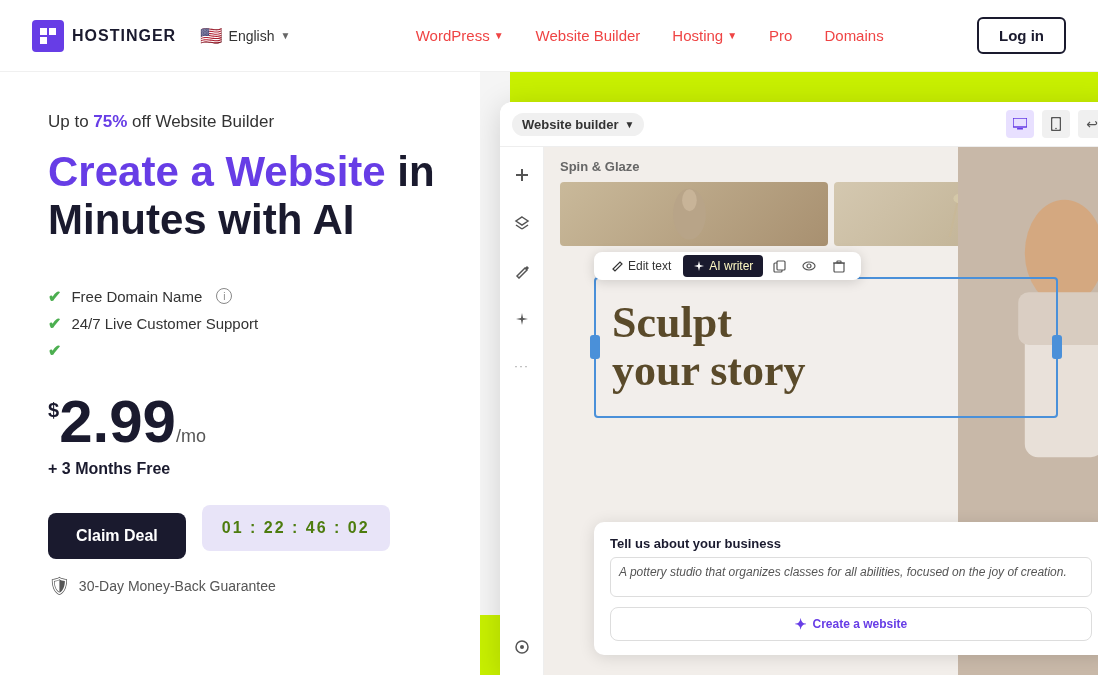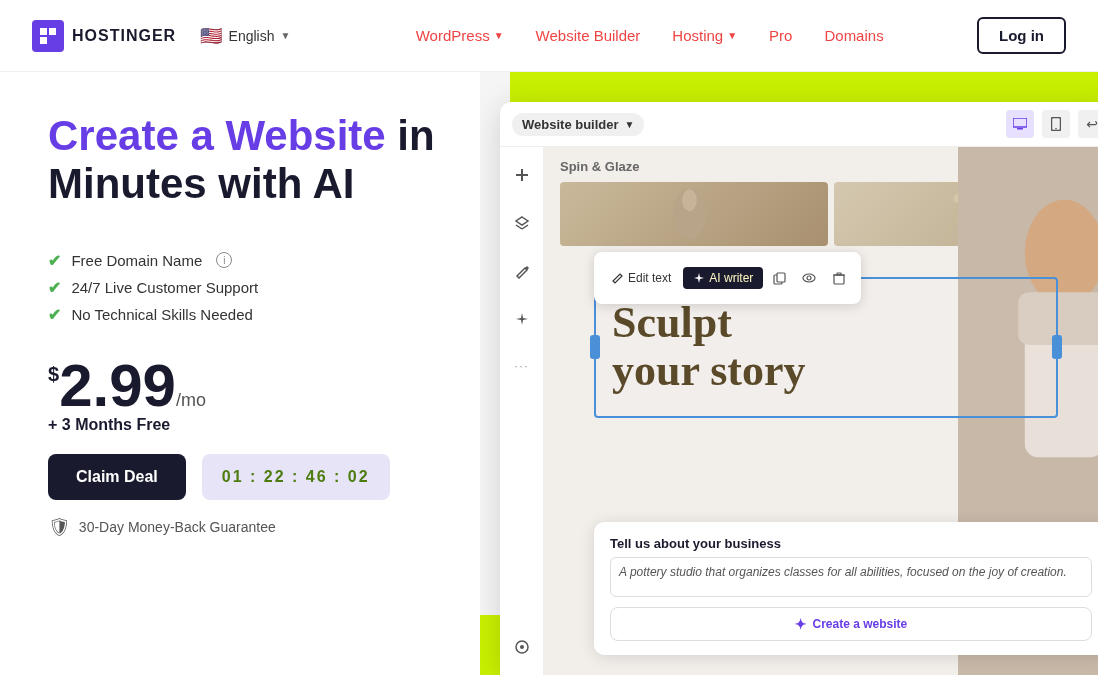--- a/index.html
+++ b/index.html
@@ -98,37 +98,38 @@
     .checkmark {
       color: #4caf50; font-weight: 700; font-size: 16px;
     }
     .info-icon {
       display: inline-flex; align-items: center; justify-content: center;
       width: 16px; height: 16px; border-radius: 50%;
       border: 1.5px solid #888; color: #888; font-size: 10px; margin-left: 4px;
     }
 
     .price-area {
+      margin-bottom: 8px;
     }
     .price-dollar { font-size: 20px; font-weight: 700; color: #1a1a2e; vertical-align: top; line-height: 1.8; }
     .price-main { font-size: 60px; font-weight: 800; color: #1a1a2e; line-height: 1; }
     .price-mo { font-size: 18px; color: #555; font-weight: 400; }
 
     .free-months {
       font-size: 16px; font-weight: 600; color: #1a1a2e; margin-bottom: 20px;
     }
 
     .cta-row {
       display: flex; align-items: center; gap: 16px; margin-bottom: 16px;
     }
     .claim-btn {
       background: #1a1a2e; color: #fff;
       border: none; border-radius: 8px;
       padding: 14px 28px; font-size: 16px; font-weight: 700;
-      cursor: pointer; white-space: nowrap;
+      cursor: pointer; white-space: nowrap; margin-top: 15px;
     }
     .timer {
       background: #e8e4f8; color: #4d7c0f;
       border-radius: 8px; padding: 14px 20px;
       font-size: 16px; font-weight: 600; letter-spacing: 2px;
     }
 
     .guarantee {
       display: flex; align-items: center; gap: 8px;
       font-size: 14px; color: #555;
@@ -248,21 +249,21 @@
     .img-thumb-2 { background: linear-gradient(135deg, #d4c8b0 0%, #b8a888 100%); }
 
     
     .edit-toolbar {
       position: absolute;
       top: 105px; left: 50px;
       background: #fff;
       border-radius: 8px;
       box-shadow: 0 2px 12px rgba(0,0,0,0.15);
       display: flex; align-items: center; gap: 2px;
-      padding: 12px 8px;
+      padding: 0 8px;
       z-index: 5;
     }
     .edit-btn {
       display: flex; align-items: center; gap: 4px;
       padding: 4px 10px; border-radius: 4px;
       font-size: 12px; color: #333; cursor: pointer;
     }
     .ai-btn {
       display: flex; align-items: center; gap: 4px;
       background: #1a1a2e; color: #fef9c3;
@@ -377,37 +378,39 @@
       <span>Domains</span>
     </div>
   </nav>
 
   <button class="login-btn">Log in</button>
 </header>
 
 <div class="main">
 
   <div class="left-panel">
+    <p class="discount-badge">
+      <span>Up to </span><span class="discount-percent">75%</span><span> off Website Builder</span>
+    </p>
     <h1 class="headline">
       <span>Create a Website</span><span class="headline-black"> in Minutes with AI</span>
     </h1>
 
     <ul class="features">
       <li class="feature-item">
         <span class="checkmark">✔</span>
         <span>Free Domain Name</span>
         <span class="info-icon">i</span>
       </li>
       <li class="feature-item">
         <span class="checkmark">✔</span>
         <span>24/7 Live Customer Support</span>
       </li>
       <li class="feature-item">
         <span class="checkmark">✔</span>
-        <span>No Technical Skills Needed</span>
       </li>
     </ul>
 
     <div class="price-area">
       <span class="price-dollar">$</span><span class="price-main">2.99</span><span class="price-mo">/mo</span>
     </div>
     <p class="free-months">+ 3 Months Free</p>
 
     <div class="cta-row">
       <button class="claim-btn">Claim Deal</button>

